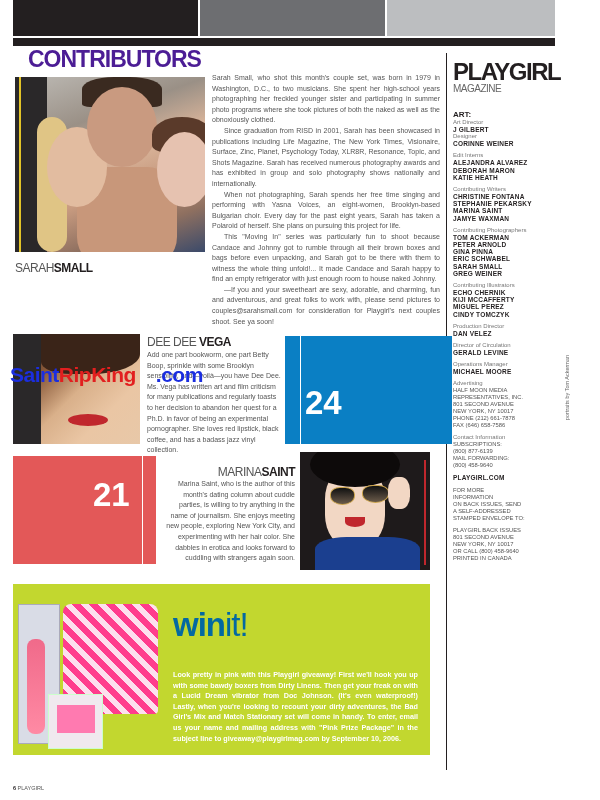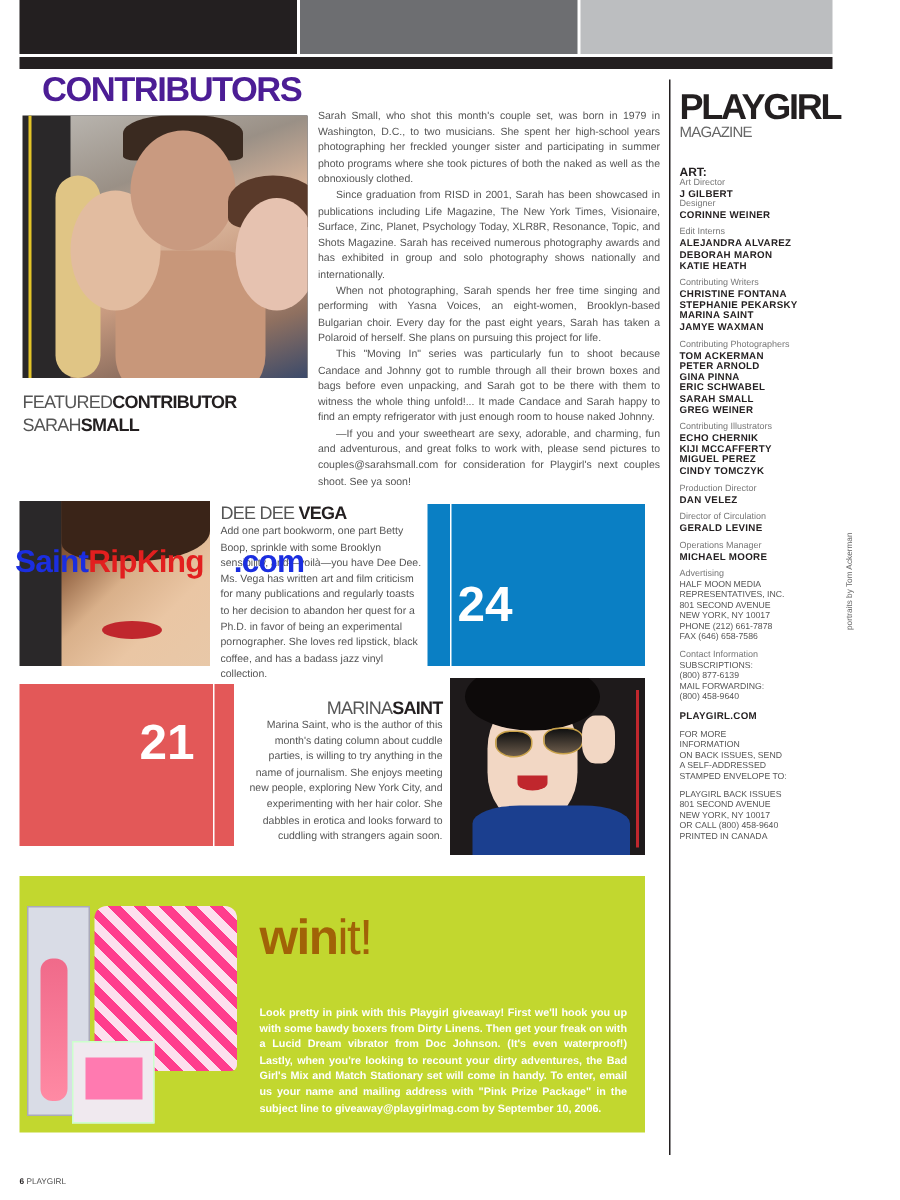--- a/index.html
+++ b/index.html
@@ -45,21 +45,21 @@
   .dd-photo .hair { position: absolute; left: 28px; top: 0; width: 99px; height: 40px; background: #3a2418; border-radius: 0 0 50% 30%; }
   .dd-name { position: absolute; top: 335px; left: 147px; font-size: 12px; color: #555; letter-spacing: -0.5px; }
   .dd-name b { color: #231f20; font-weight: 900; }
   .dd-body { position: absolute; top: 350px; left: 147px; width: 136px; font-size: 7px; line-height: 10.6px; color: #555; }
 
   .watermark { position: absolute; top: 363px; left: 10px; font-size: 21px; font-weight: 900; letter-spacing: -0.5px; font-family: "Liberation Sans", sans-serif; }
   .watermark .w1 { color: #1b2ee0; }
   .watermark .w2 { color: #e21f1f; }
   .watermark .w3 { color: #1b2ee0; margin-left: 20px; }
 
-  .blue-box { position: absolute; top: 336px; left: 285px; width: 145px; height: 108px; background: #0a7fc4; }
+  .blue-box { position: absolute; top: 336px; left: 285px; width: 167px; height: 108px; background: #0a7fc4; }
   .blue-box .line { position: absolute; left: 15px; top: 0; width: 1px; height: 100%; background: #fff; }
   .blue-box .num { position: absolute; left: 20px; top: 48px; font-size: 33px; font-weight: 900; color: #fff; font-family: "Liberation Sans", sans-serif; }
 
   
   .red-box { position: absolute; top: 456px; left: 13px; width: 143px; height: 108px; background: #e35858; }
   .red-box .line { position: absolute; right: 13px; top: 0; width: 1px; height: 100%; background: #fff; }
   .red-box .num { position: absolute; left: 80px; top: 20px; font-size: 33px; font-weight: 900; color: #fff; }
   .ms-name { position: absolute; top: 465px; left: 165px; width: 130px; text-align: right; font-size: 12px; color: #555; letter-spacing: -0.5px; }
   .ms-name b { color: #231f20; font-weight: 900; text-align: center; }
   .ms-body { position: absolute; top: 479px; left: 165px; width: 130px; text-align: right; font-size: 7px; line-height: 10.6px; color: #555; }
@@ -76,21 +76,21 @@
 
   
   .green-box { position: absolute; top: 584px; left: 13px; width: 417px; height: 171px; background: #c2d72f; }
   .prize { position: absolute; }
   .pkg { left: 5px; top: 20px; width: 42px; height: 140px; background: #d9dce6; border: 1px solid #aab; }
   .vib { left: 14px; top: 55px; width: 18px; height: 95px; background: linear-gradient(#f06a8a,#ff8aa4); border-radius: 8px; }
   .boxers { left: 50px; top: 20px; width: 95px; height: 110px; background: repeating-linear-gradient(45deg,#ff3d8d 0 6px,#fde0ee 6px 12px); border-radius: 8px 8px 4px 4px; }
   .stat { left: 35px; top: 110px; width: 55px; height: 55px; background: #f0e9ef; border: 1px solid #cfc; }
   .stat .inner { position: absolute; left: 8px; top: 10px; width: 38px; height: 28px; background: #ff7ab0; }
 
-  .win-title { position: absolute; top: 606px; left: 173px; font-size: 33px; color: #a16207; letter-spacing: -1px; text-align: center; }
+  .win-title { position: absolute; top: 606px; left: 173px; font-size: 33px; color: #0369a1; letter-spacing: -1px; text-align: center; }
   .win-title b { font-weight: 900; }
   .win-title span { font-weight: normal; }
   .win-body { position: absolute; top: 670px; left: 173px; width: 245px; font-size: 7.2px; line-height: 10.6px; color: #fff; font-weight: bold; text-align: justify; }
 
   .footer { position: absolute; top: 785px; left: 13px; font-size: 5.5px; color: #555; }
   .footer b { color: #231f20; }
 
   
   .mast { position: absolute; left: 453px; top: 60px; width: 140px; }
   .logo { font-size: 24px; font-weight: 900; color: #231f20; letter-spacing: -1.5px; line-height: 24px; }
@@ -120,21 +120,20 @@
     <div class="face chest"></div>
     <div class="face f2h"></div>
     <div class="face f2"></div>
     <div class="face f1h"></div>
     <div class="face f1"></div>
     <div class="face f3h"></div>
     <div class="face f3"></div>
   </div>
 </div>
 <div class="feat-label">
-  <div><span>FEATURED</span><b>CONTRIBUTOR</b></div>
   <div><span>SARAH</span><b>SMALL</b></div>
 </div>
 <div class="feat-body">
   <p>Sarah Small, who shot this month's couple set, was born in 1979 in Washington, D.C., to two musicians. She spent her high-school years photographing her freckled younger sister and participating in summer photo programs where she took pictures of both the naked as well as the obnoxiously clothed.</p>
   <p>Since graduation from RISD in 2001, Sarah has been showcased in publications including Life Magazine, The New York Times, Visionaire, Surface, Zinc, Planet, Psychology Today, XLR8R, Resonance, Topic, and Shots Magazine. Sarah has received numerous photography awards and has exhibited in group and solo photography shows nationally and internationally.</p>
   <p>When not photographing, Sarah spends her free time singing and performing with Yasna Voices, an eight-women, Brooklyn-based Bulgarian choir. Every day for the past eight years, Sarah has taken a Polaroid of herself. She plans on pursuing this project for life.</p>
   <p>This "Moving In" series was particularly fun to shoot because Candace and Johnny got to rumble through all their brown boxes and bags before even unpacking, and Sarah got to be there with them to witness the whole thing unfold!... It made Candace and Sarah happy to find an empty refrigerator with just enough room to house naked Johnny.</p>
   <p>—If you and your sweetheart are sexy, adorable, and charming, fun and adventurous, and great folks to work with, please send pictures to couples@sarahsmall.com for consideration for Playgirl's next couples shoot. See ya soon!</p>
 </div>
 

